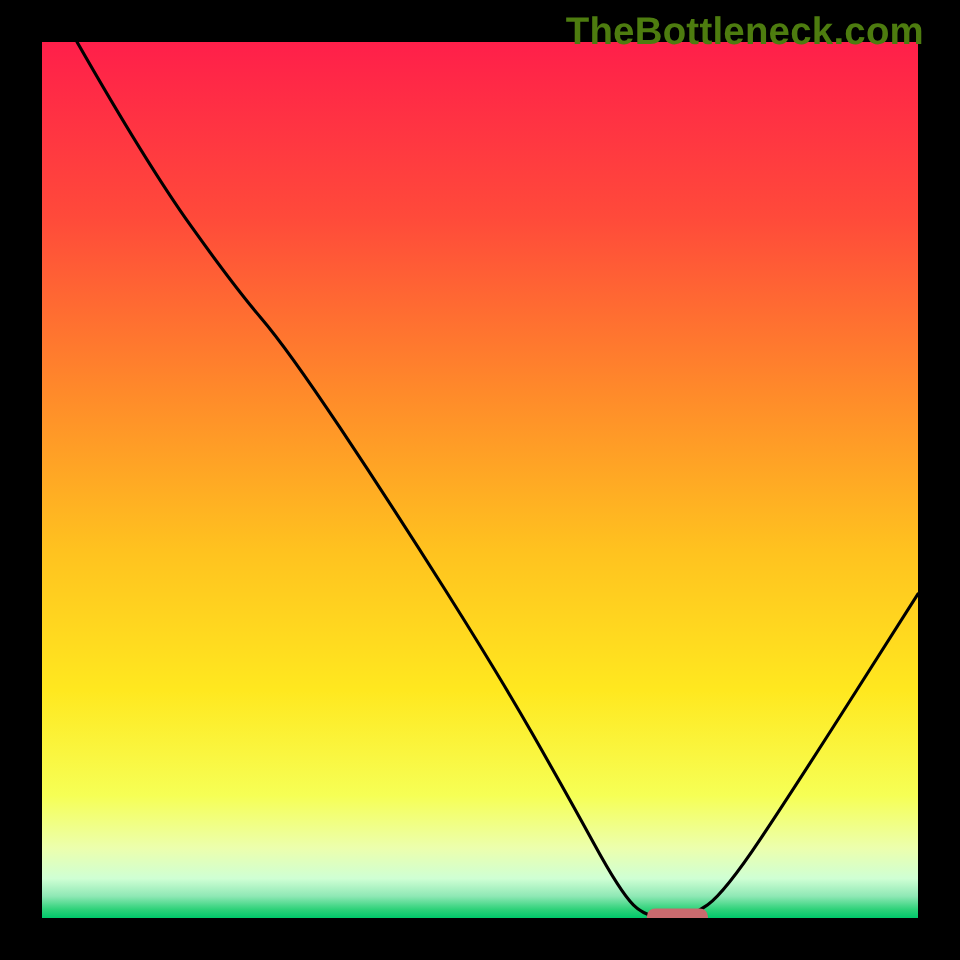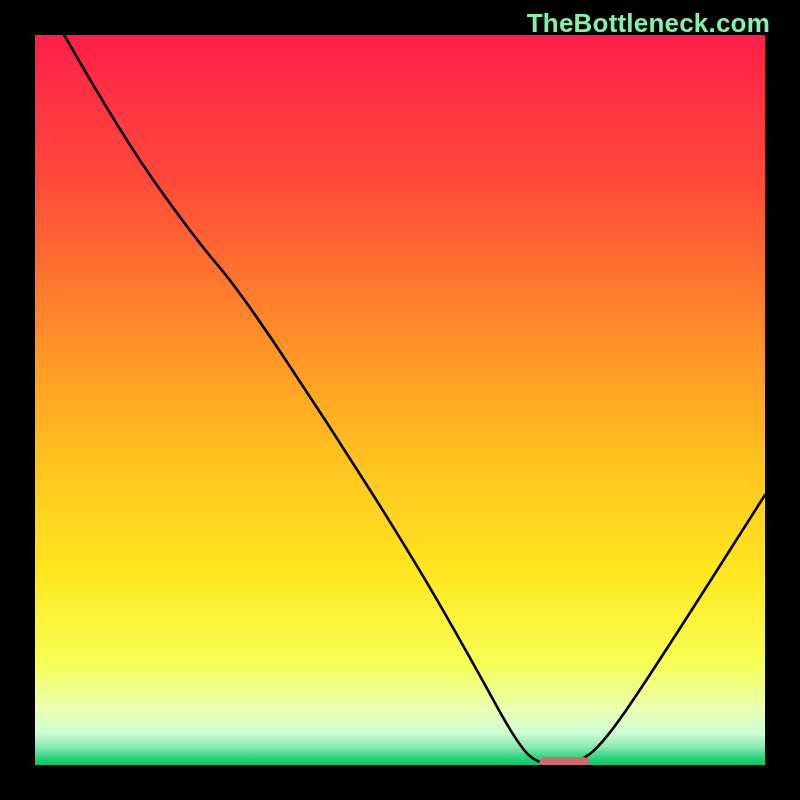--- a/index.html
+++ b/index.html
@@ -39,23 +39,23 @@
     top: 0;
     width: 730px;
     height: 730px;
     pointer-events: none;
   }
   .watermark {
     position: absolute;
     top: 8px;
     right: 30px;
     font-family: Arial, Helvetica, sans-serif;
-    font-size: 26px;
+    font-size: 32px;
     font-weight: 600;
-    color: #86efac;
+    color: #4d7c0f;
     letter-spacing: 0.2px;
   }
   .marker {
     position: absolute;
     height: 14px;
     border-radius: 7px;
     background: #c96a6e;
   }
 </style>
 </head>

